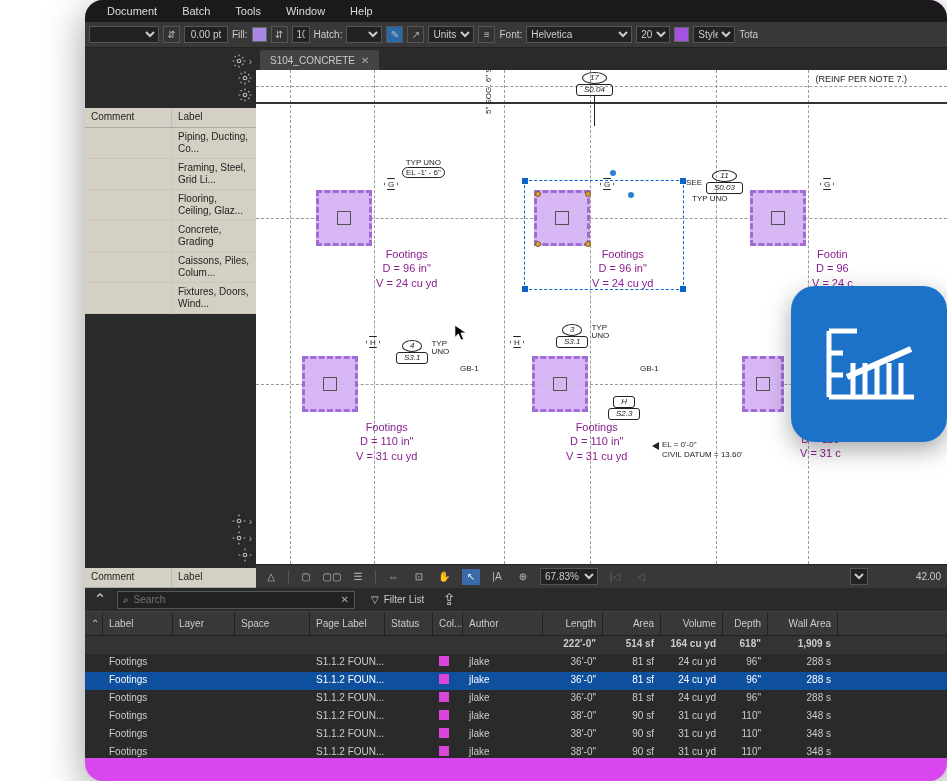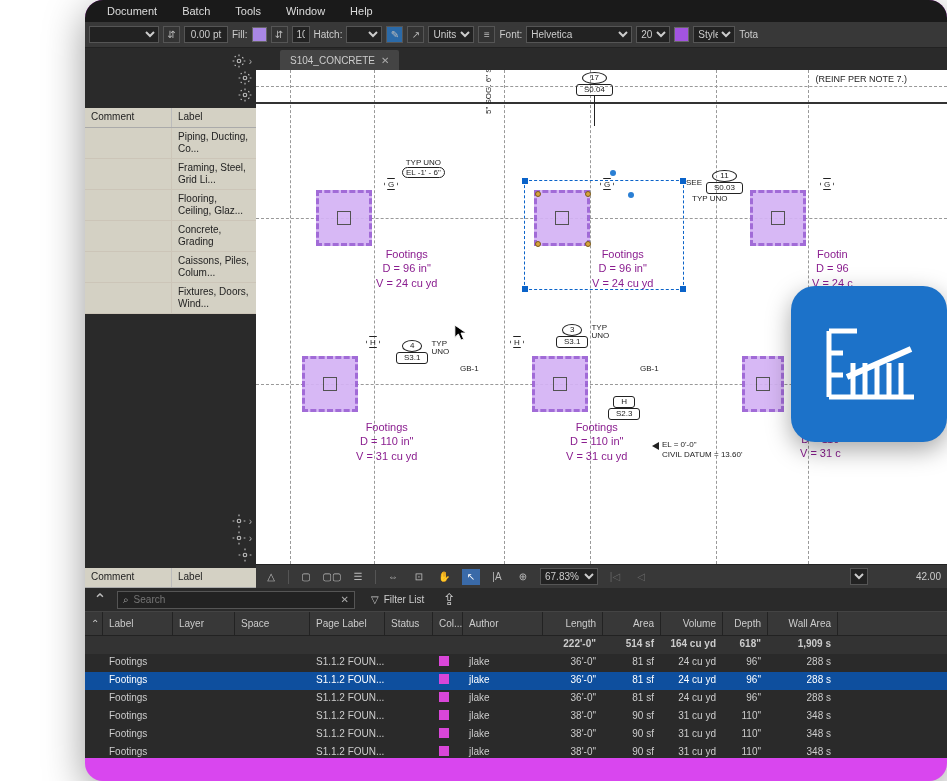--- a/index.html
+++ b/index.html
@@ -27,35 +27,35 @@
   .panel-head { height:20px; background:#D4D1C4; display:flex; font-size:10px; color:#222; border-bottom:1px solid #aaa; }
   .panel-head div:first-child { width:87px; padding:3px 6px; border-right:1px solid #bbb; }
   .panel-head div:last-child { flex:1; padding:3px 6px; }
   .panel-body { flex:0 0 auto; background:#D4D1C4; font-size:10px; color:#222; }
   .panel-row { display:flex; min-height:26px; border-bottom:1px solid #ccc5b8; }
   .panel-row div:first-child { width:87px; padding:3px 6px; border-right:1px solid #ccc5b8; }
   .panel-row div:last-child { flex:1; padding:3px 6px; line-height:1.2; }
 
   .canvas-col { flex:1; display:flex; flex-direction:column; background:#2a2a2a; position:relative; }
   .tab-strip { height:22px; background:#2a2a2a; display:flex; align-items:flex-end; padding-left:4px; }
-  .tab { height:20px; background:#444; color:#ccc; font-size:10px; padding:3px 10px; display:flex; align-items:center; gap:6px; border-radius:2px 2px 0 0;margin-left:20px; }
+  .tab { height:20px; background:#444; color:#ccc; font-size:10px; padding:3px 10px; display:flex; align-items:center; gap:6px; border-radius:2px 2px 0 0; }
   .tab .x { color:#aaa; }
   .canvas { flex:1; background:#fff; position:relative; overflow:hidden; }
 
   
   .gridline-v { position:absolute; top:0; bottom:0; width:0; border-left:1px dashed #999; }
   .gridline-h { position:absolute; left:0; right:0; height:0; border-top:1px dashed #999; }
   .solidline-h { position:absolute; left:0; right:0; height:0; border-top:2px solid #333; }
 
   .footing { position:absolute; width:56px; height:56px; background:#D4B3F5; border:3px dashed #9a5fd4; opacity:.92; }
   .footing::after { content:''; position:absolute; left:50%; top:50%; width:12px; height:12px; transform:translate(-50%,-50%); border:1px solid #444; }
   .footing-label { position:absolute; color:#8a1d8f; font-size:11px; text-align:center; line-height:1.3; white-space:nowrap; }
 
   .callout { position:absolute; font-size:8px; color:#222; }
-  .bubble { display:inline-block; border:1px solid #222; border-radius:50%; padding:1px 7px; font-size:8px; line-height:1; }
+  .bubble { display:inline-block; border:1px solid #222; border-radius:50%; padding:1px 7px; font-size:8px; line-height:1;font-style:italic; }
   .hex { display:inline-block; border:1px solid #222; width:14px; height:12px; line-height:12px; text-align:center; font-size:8px; clip-path:polygon(25% 0,75% 0,100% 50%,75% 100%,25% 100%,0 50%); }
 
   .selection-box { position:absolute; border:1px dashed #0a63c9; }
   .sel-handle { position:absolute; width:6px; height:6px; background:#0a63c9; }
   .sel-dot { position:absolute; width:6px; height:6px; background:#d9a43c; border-radius:50%; border:1px solid #7a5a1c; }
 
   .viewbar { height:24px; background:#383838; display:flex; align-items:center; padding:0 6px; gap:8px; color:#ccc; font-size:10px; border-top:1px solid #222; }
   .viewbar .sp { flex:1; }
   .vb-btn { width:18px; height:16px; display:flex; align-items:center; justify-content:center; color:#bbb; }
   .vb-sep { width:1px; height:14px; background:#555; }

